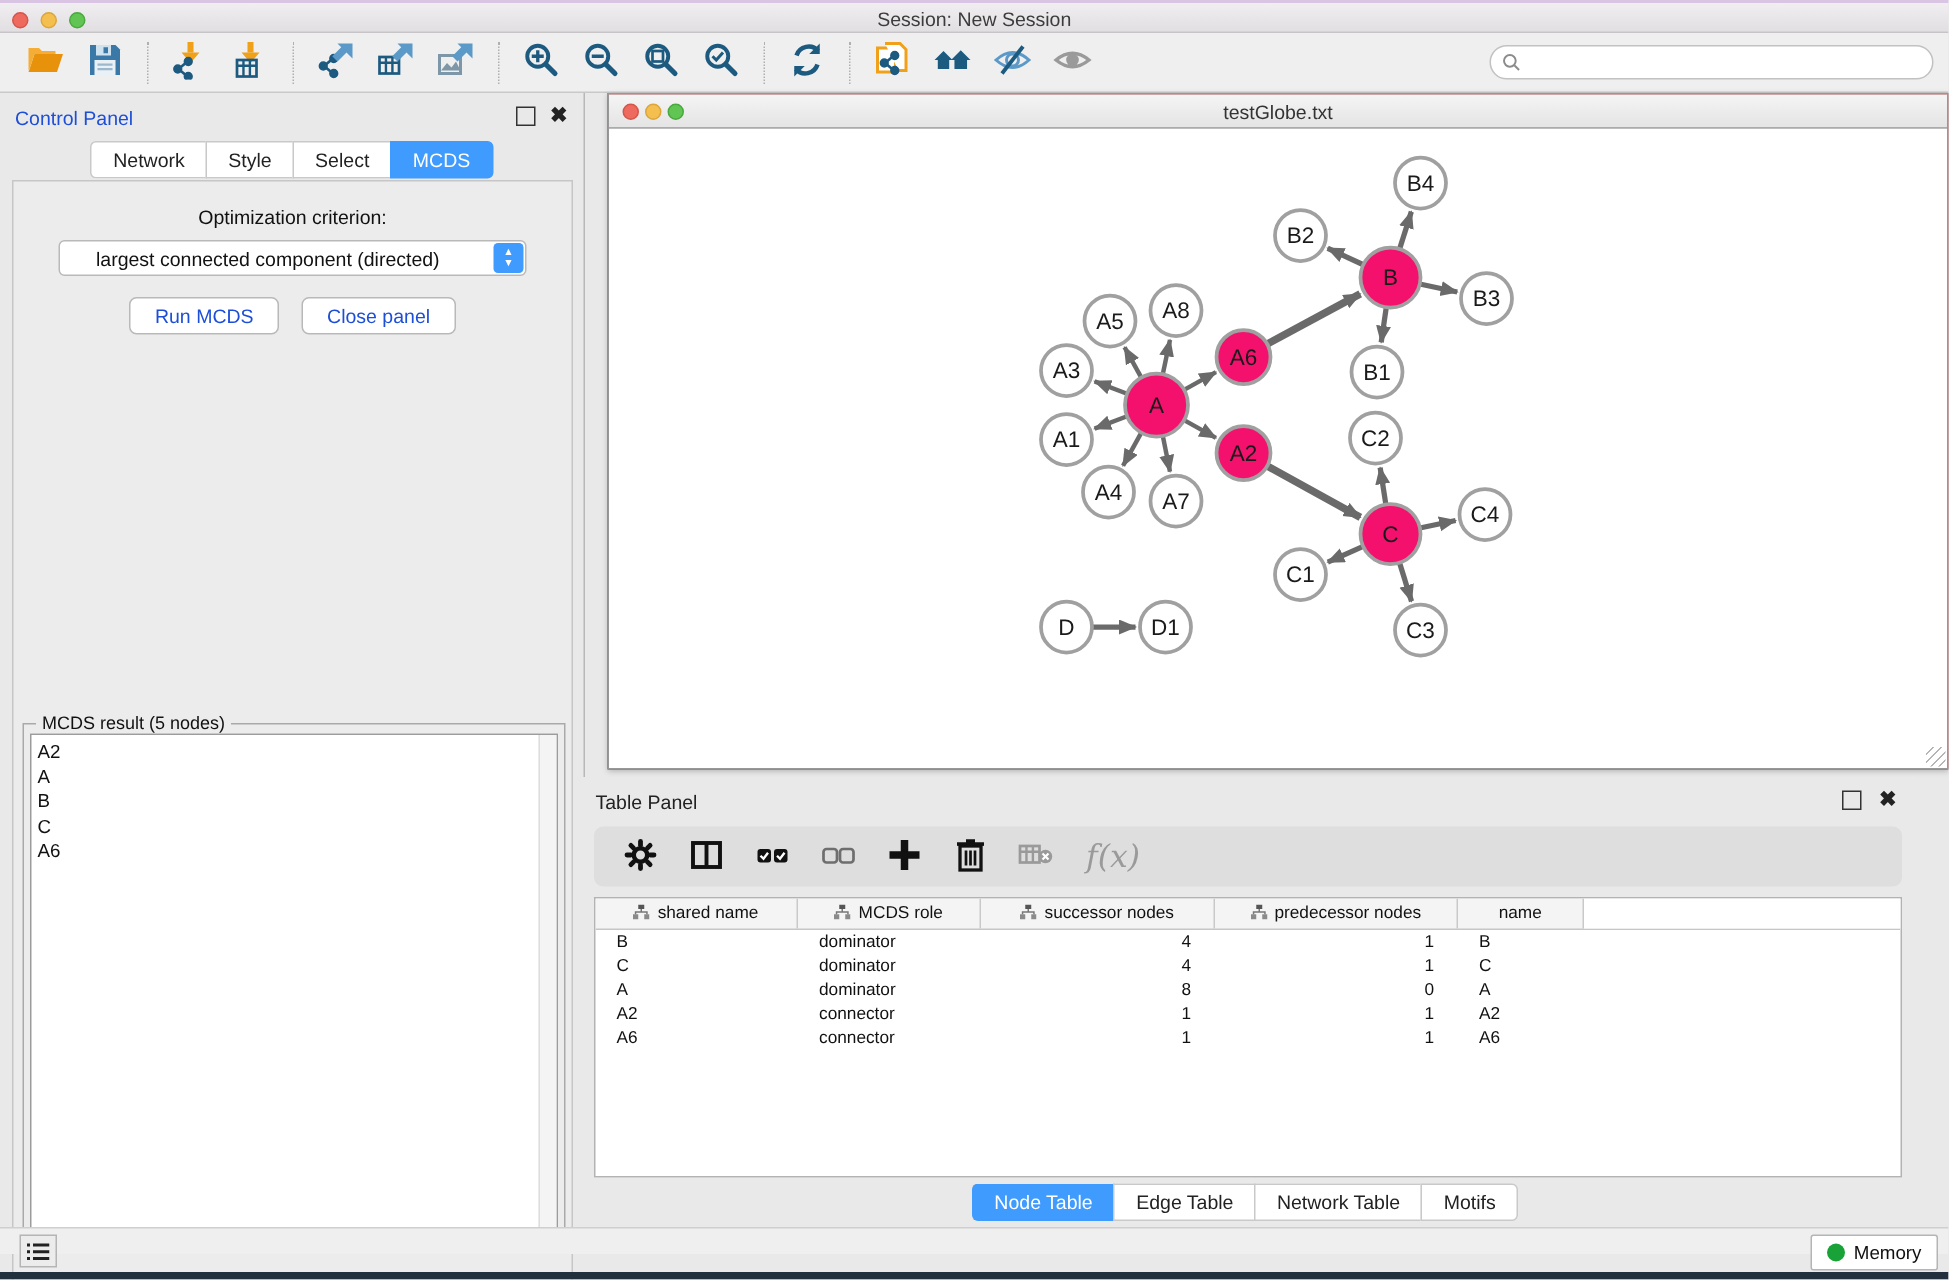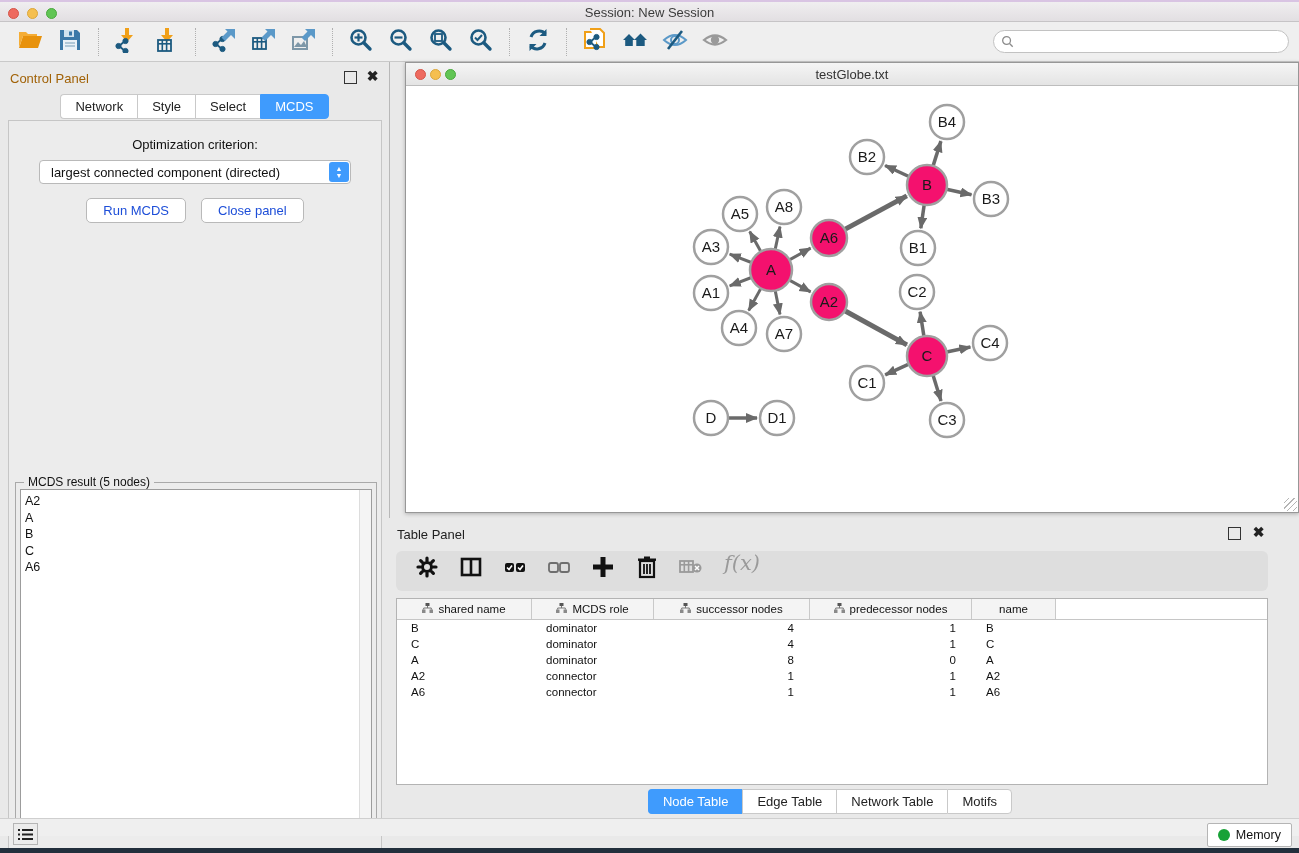--- a/index.html
+++ b/index.html
@@ -23,37 +23,37 @@
   .tb-btn { width:40px; height:36px; display:flex; align-items:center; justify-content:center; background:none; border:none; cursor:default; }
   .tb-sep { width:1px; height:28px; border-left:1px dotted #b0b0b0; margin:0 8px; }
   .search-wrap { position:absolute; right:10px; top:8px; width:296px; height:23px; background:#fff;
     border:1px solid #c2c2c2; border-radius:12px; display:flex; align-items:center; padding-left:7px; }
   .search-wrap input { border:none; outline:none; flex:1; font-size:12px; background:transparent; height:18px; }
 
   
   .control-panel { position:absolute; left:0; top:62px; width:390px; height:756px;
     background:#e9e9e9; border-right:1px solid #b8b8b8; }
   .panel-head { position:relative; height:32px; }
-  .panel-head .panel-title { position:absolute; left:10px; top:9px; font-size:13px; color:#a16207; }
+  .panel-head .panel-title { position:absolute; left:10px; top:9px; font-size:13px; color:#1d4ed8; }
   .wbtn { position:absolute; top:9px; width:13px; height:13px; font-size:11px; line-height:11px; color:#222; text-align:center; cursor:default; }
   .wbtn.float { border:1.5px solid #333; }
   .wbtn.close { font-weight:bold; font-size:14px; border:none; }
 
   .tabs-row { display:flex; justify-content:center; gap:0; }
   .tab-btn { font-size:13px; padding:4px 14px; background:#fff; border:1px solid #c9c9c9; border-right:none; color:#222; }
   .tab-btn:first-child{ border-radius:4px 0 0 4px; }
   .tab-btn:last-child{ border-radius:0 4px 4px 0; border-right:1px solid #c9c9c9; }
   .tab-btn.active { background:#3f9bfd; border-color:#3f9bfd; color:#fff; }
 
   .cp-inner { position:absolute; left:8px; top:58px; width:374px; height:742px;
     background:#ececec; border:1px solid #c6c6c6; }
   .opt-label { text-align:center; margin-top:16px; font-size:13px; color:#111; }
   .select-box { position:relative; margin:8px auto 0; width:312px; height:24px; background:#fff;
     border:1px solid #b9b9b9; border-radius:4px; font-size:13px; color:#111;
-    display:flex; align-items:center; padding-left:11px; }
+    display:flex; align-items:center; padding-left:24px; }
   .select-stepper { position:absolute; right:1px; top:1px; width:20px; height:20px; background:#3f9bfd;
     border-radius:3px; color:#fff; display:flex; flex-direction:column; align-items:center; justify-content:center; font-size:7px; line-height:7px; }
   .btn-row { display:flex; justify-content:center; gap:15px; margin-top:14px; }
   .mac-btn { background:#fff; border:1px solid #b9b9b9; border-radius:5px; font-size:13px; color:#1d4ed8; padding:4px 16px; }
 
   .group-box { position:absolute; left:6px; top:335px; width:362px; height:345px;
     border:1px solid #a9a9a9;margin-top:26px; }
   .group-title { position:absolute; left:8px; top:-8px; background:#ececec; padding:0 4px; font-size:12px; color:#111; }
   .listbox { position:absolute; left:4px; top:6px; right:4px; bottom:4px; background:#fff;
     border:1px solid #9c9c9c; font-size:12.5px; color:#111; padding:3px 0 0 4px; overflow:hidden; }
@@ -68,21 +68,21 @@
   .net-tl { top:6px; }
   .net-canvas { position:absolute; left:0; top:23px; right:0; bottom:0; background:#fff; overflow:hidden; }
   .resize-grip { position:absolute; right:1px; bottom:1px; width:13px; height:13px;
     background:repeating-linear-gradient(135deg, transparent 0 3px, #b5b5b5 3px 4px); }
 
   
   .table-panel { position:absolute; left:383px; top:518px; width:894px; height:300px; background:#e9e9e9; }
   .tp-head { position:relative; height:30px; }
   .tp-head .panel-title { position:absolute; left:14px; top:9px; font-size:13px; color:#222; }
   .tp-toolbar { position:absolute; left:13px; top:33px; width:872px; height:40px; background:#dedede;
-    border-radius:6px; display:flex; padding-left:12px; gap:6px; }
+    border-radius:6px; display:flex; align-items:center; padding-left:12px; gap:6px; }
   .tpt-btn { width:38px; height:34px; display:flex; align-items:center; justify-content:center; background:none; border:none; }
   .fx { font-family:"DejaVu Serif", serif; font-style:italic; font-size:21px; color:#9a9a9a; }
 
   .data-table { position:absolute; left:13px; top:80px; width:872px; height:187px; background:#fff; border:1px solid #b3b3b3; overflow:hidden; }
   .dt-header { display:flex; height:21px; background:#f4f4f4; border-bottom:1px solid #c6c6c6; }
   .dt-hcell { display:flex; align-items:center; justify-content:center; gap:5px;
     font-size:11.5px; color:#111; border-right:1px solid #c9c9c9; }
   .dt-hcell.filler { border-right:none; background:#fff; }
   .dt-row { display:flex; height:16px; align-items:center; }
   .dt-cell { font-size:11.5px; color:#111; overflow:hidden; white-space:nowrap; }

